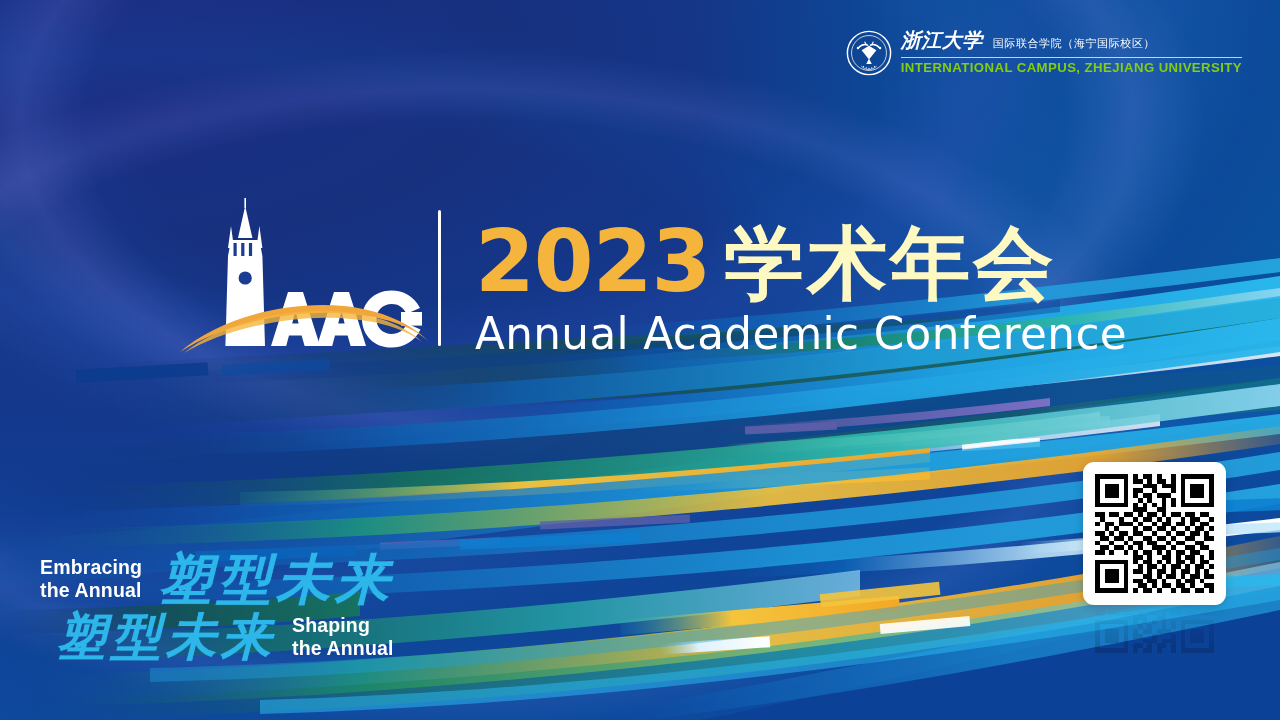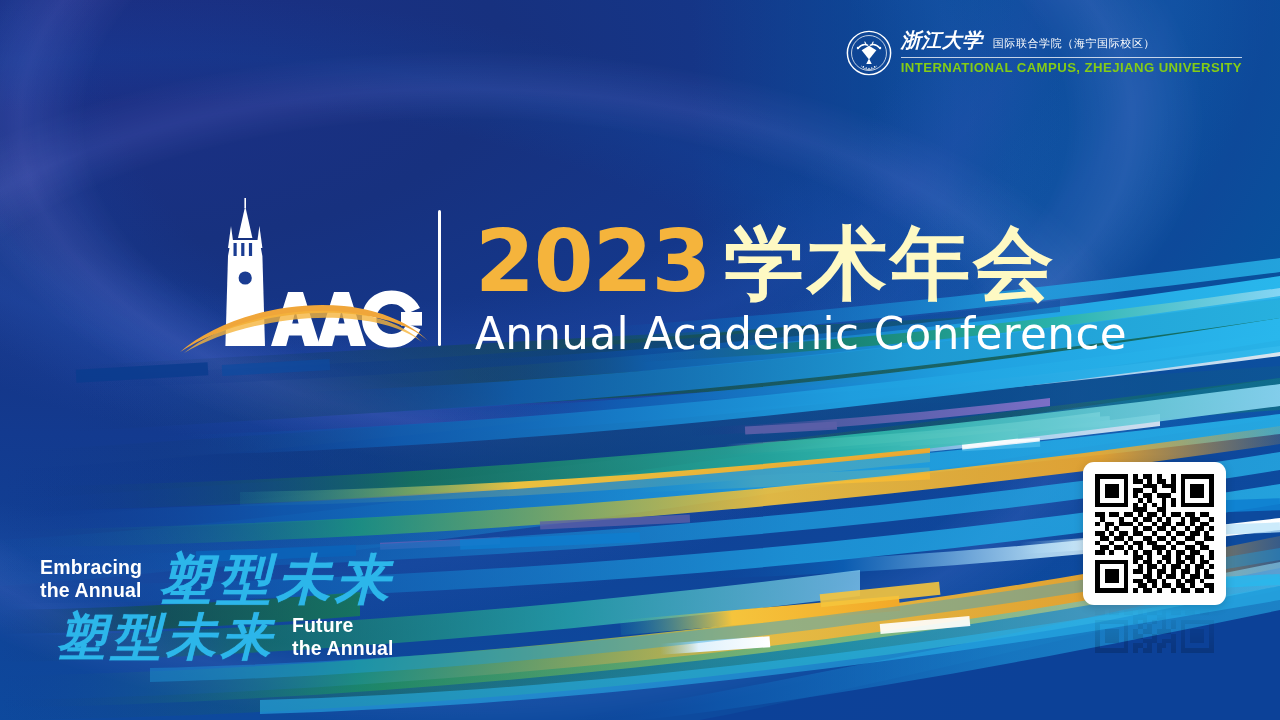--- a/index.html
+++ b/index.html
@@ -387,21 +387,21 @@
     <div class="slogan-row r1">
       <span class="sl-en">
         <span>Embracing</span><br>
         <span>the Annual</span>
       </span>
       <span class="sl-cn big">塑型未来</span>
     </div>
     <div class="slogan-row r2">
       <span class="sl-cn">塑型未来</span>
       <span class="sl-en">
-        <span>Future</span><br>
+        <span>Shaping</span><br>
         <span>the Annual</span>
       </span>
     </div>
   </div>
 
   <div class="qr-wrap">
     <div class="qr-card">
       <svg id="qr-svg" viewBox="0 0 25 25" width="119" height="119" shape-rendering="crispEdges" aria-hidden="true">
           <rect x="0" y="0" width="1" height="1" fill="#000"></rect>
           <rect x="1" y="0" width="1" height="1" fill="#000"></rect>

